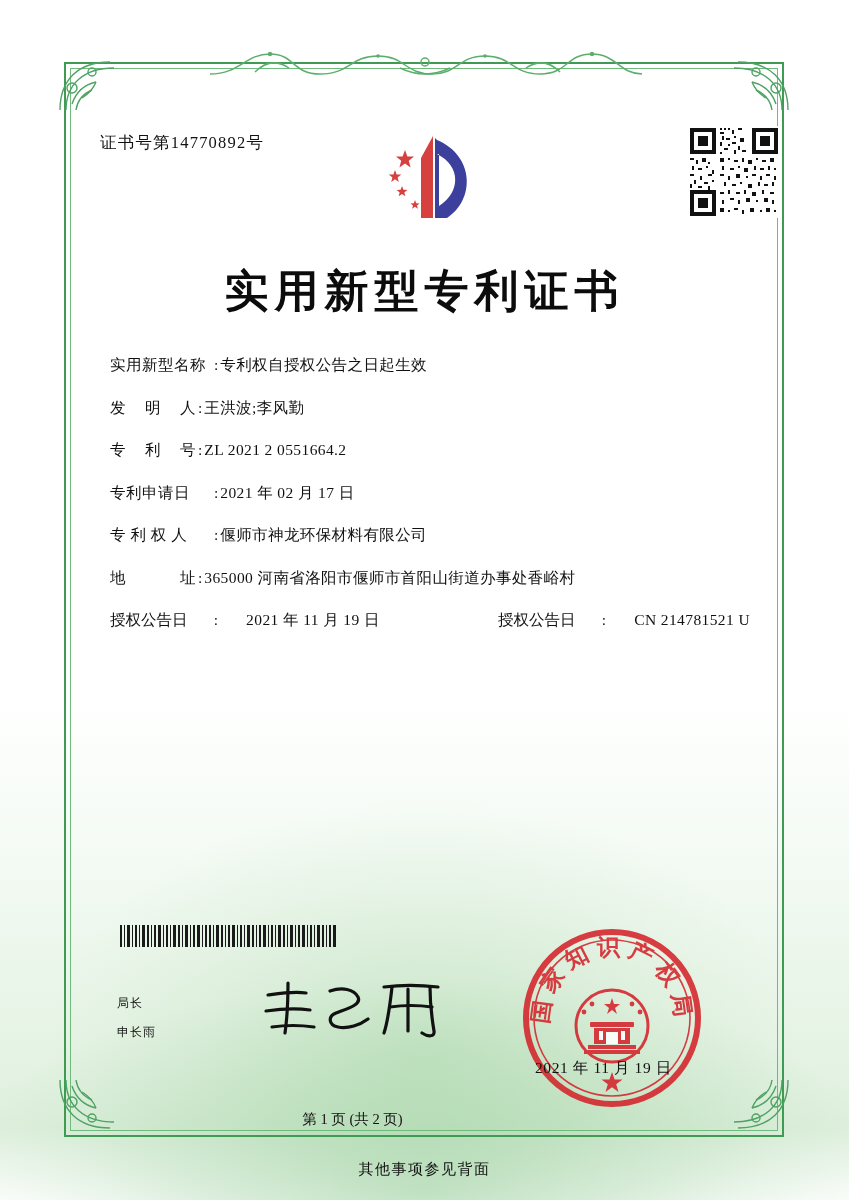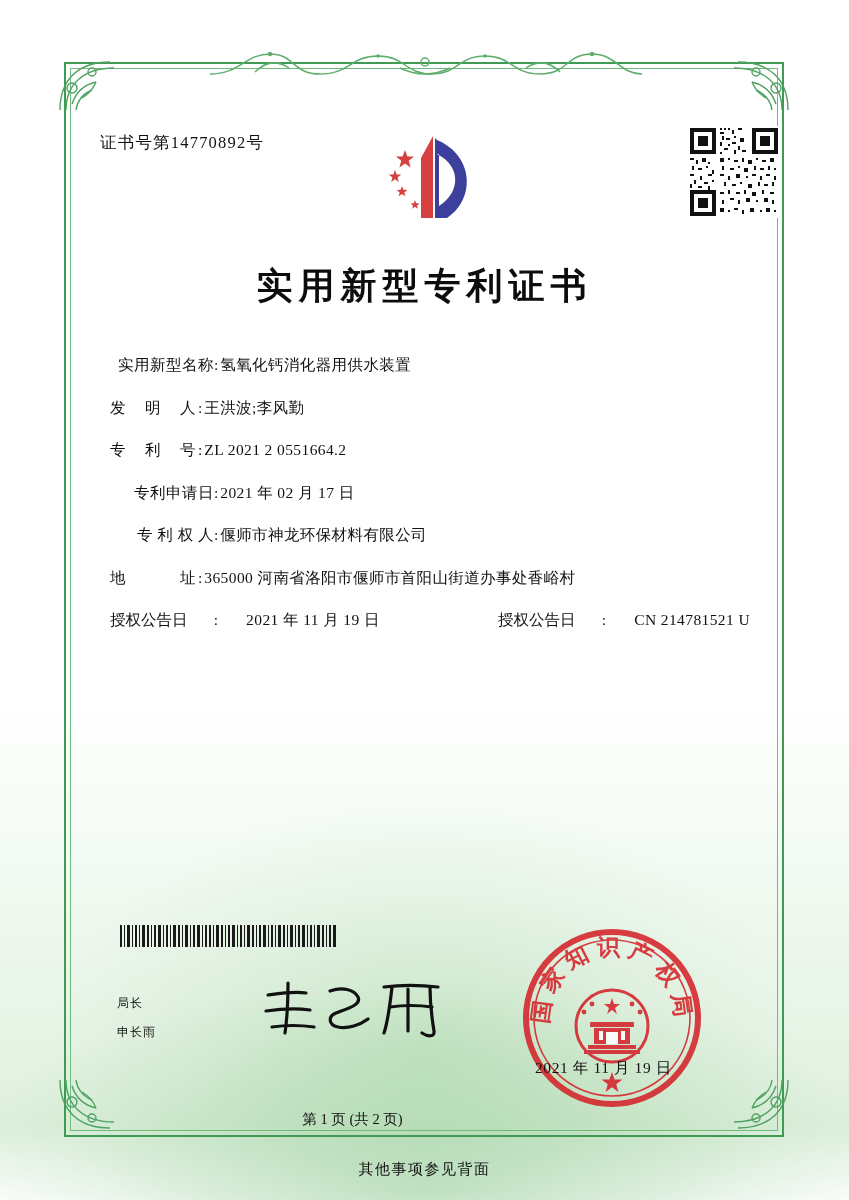--- a/index.html
+++ b/index.html
@@ -84,21 +84,21 @@
     left: 688px; top: 126px;
     width: 92px; height: 92px;
   }
 
   
   .main-title {
     position: absolute;
     left: 0; top: 262px;
     width: 849px;
     text-align: center;
-    font-size: 36px;
+    font-size: 44px;
     font-weight: bold;
     letter-spacing: 6px;
     color: #0c0c0c;
     font-family: "DejaVu Sans", "Liberation Sans", sans-serif;
   }
 
   
   .fields {
     position: absolute;
     left: 110px; top: 355px;
@@ -109,21 +109,20 @@
     align-items: baseline;
     margin-bottom: 21.5px;
     font-size: 15.5px;
     color: #111;
     white-space: nowrap;
   }
   .field-label {
     display: inline-block;
     min-width: 104px;
     letter-spacing: 0.5px;
-    text-align: right;
   }
   .field-label.spread {
     display: inline-flex;
     justify-content: space-between;
     min-width: 86px;
     padding-right: 2px;
   }
   .field-colon { margin: 0 2px 0 0; }
   .field-value { letter-spacing: 0.4px; }
 
@@ -413,21 +412,21 @@
     </svg>
   </div>
 
   <div class="main-title">实用新型专利证书</div>
 
   <div class="fields">
 
     <div class="field-row">
       <span class="field-label">实用新型名称</span>
       <span class="field-colon">:</span>
-      <span class="field-value">氢氧化钙消化器用供水装置</span>
+      <span class="field-value">专利权自授权公告之日起生效</span>
     </div>
 
     <div class="field-row">
       <span class="field-label spread">
         <span>发</span>
           <span>明</span>
           <span>人</span>
       </span>
       <span class="field-colon">:</span>
       <span class="field-value">王洪波;李风勤</span>

